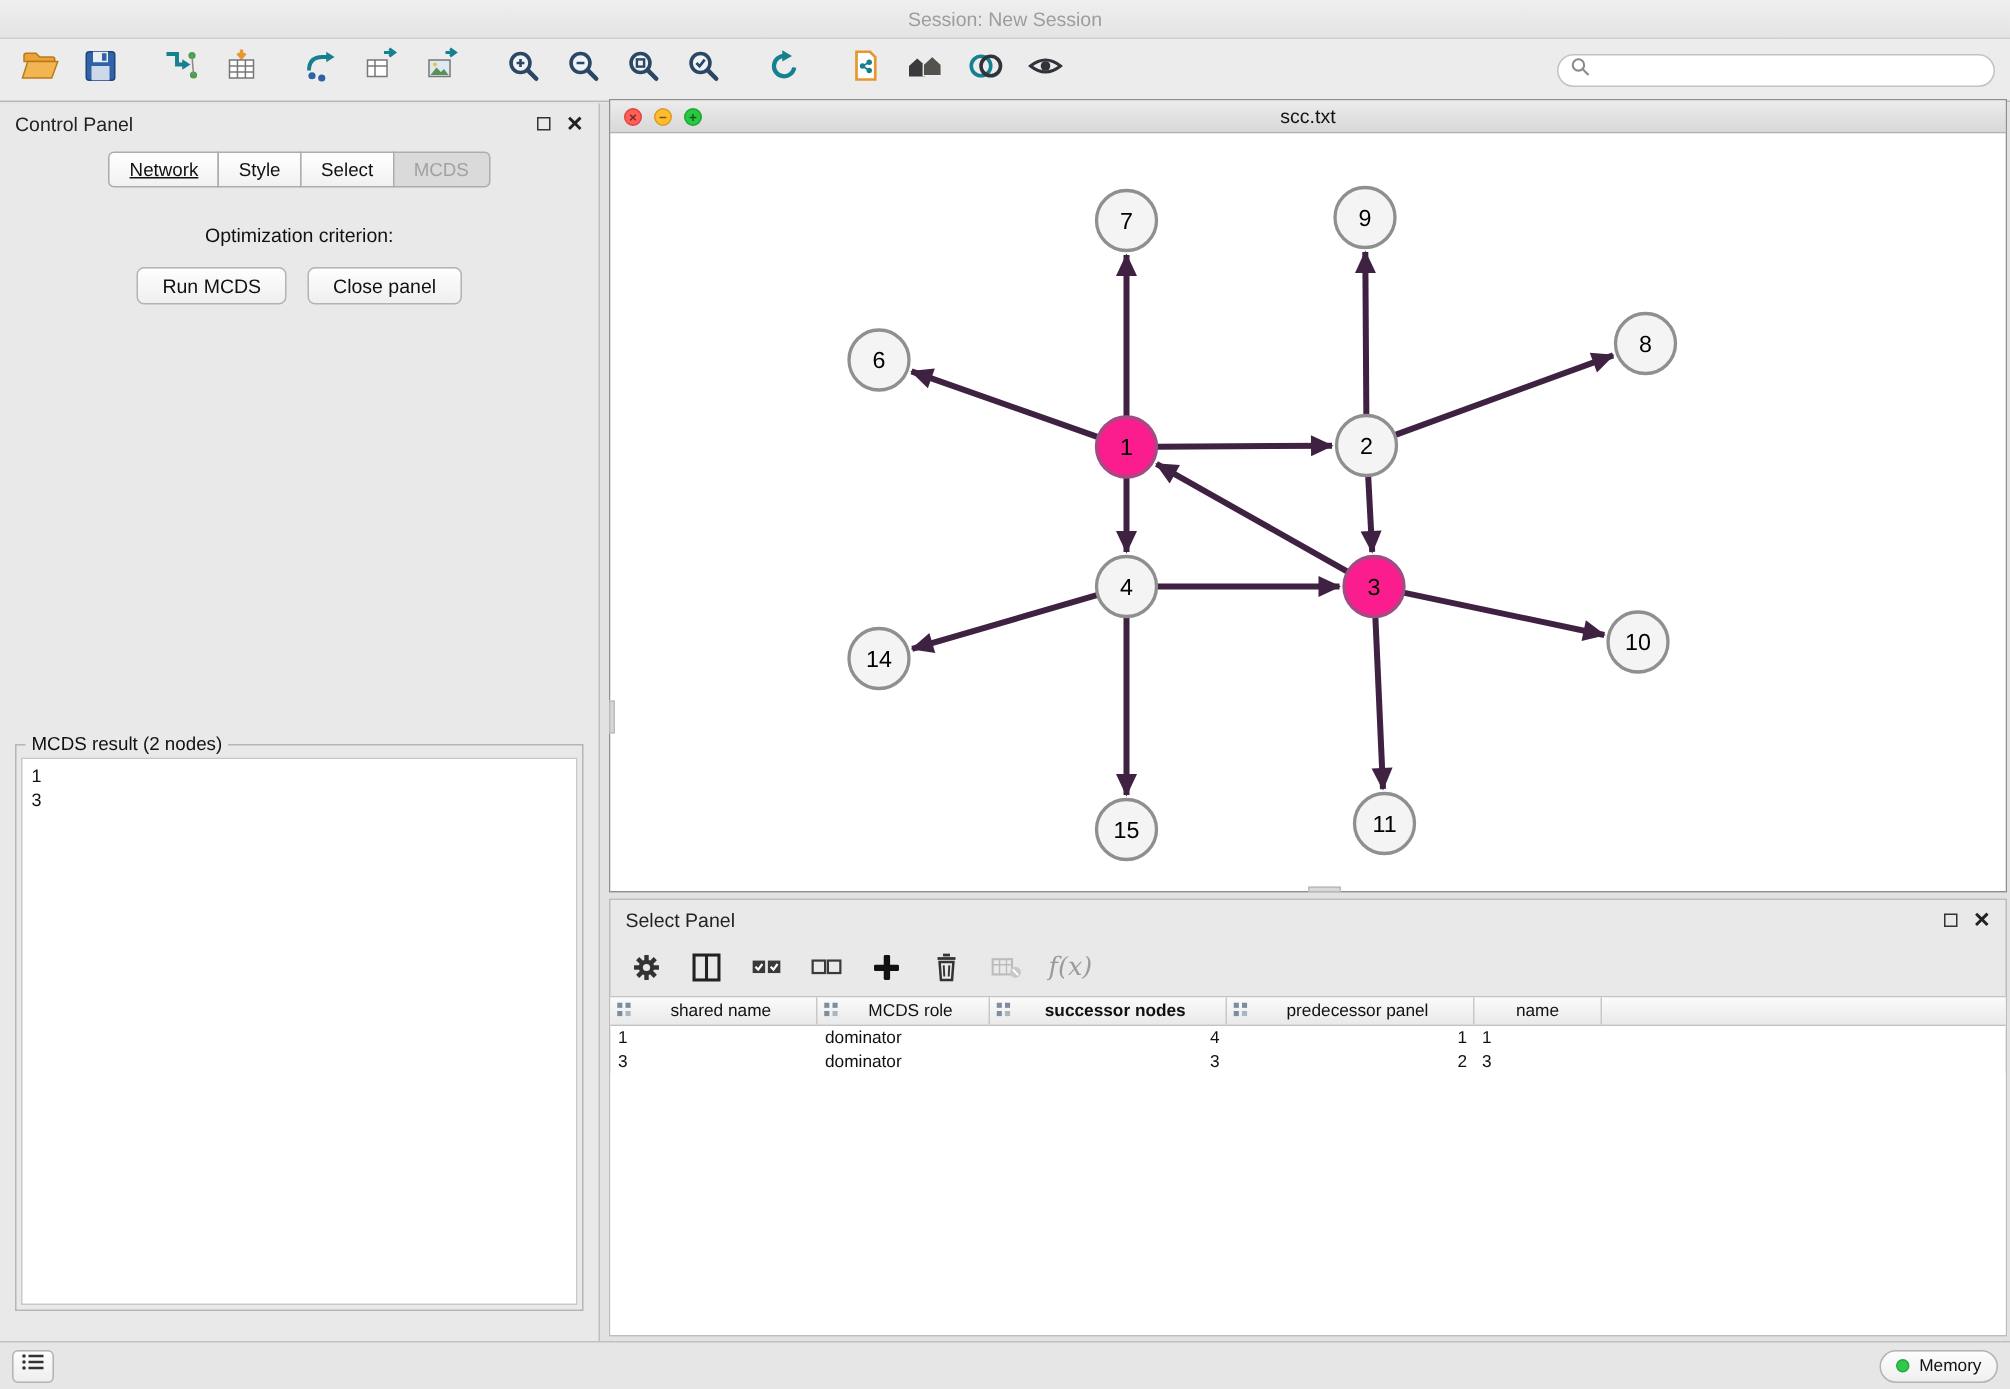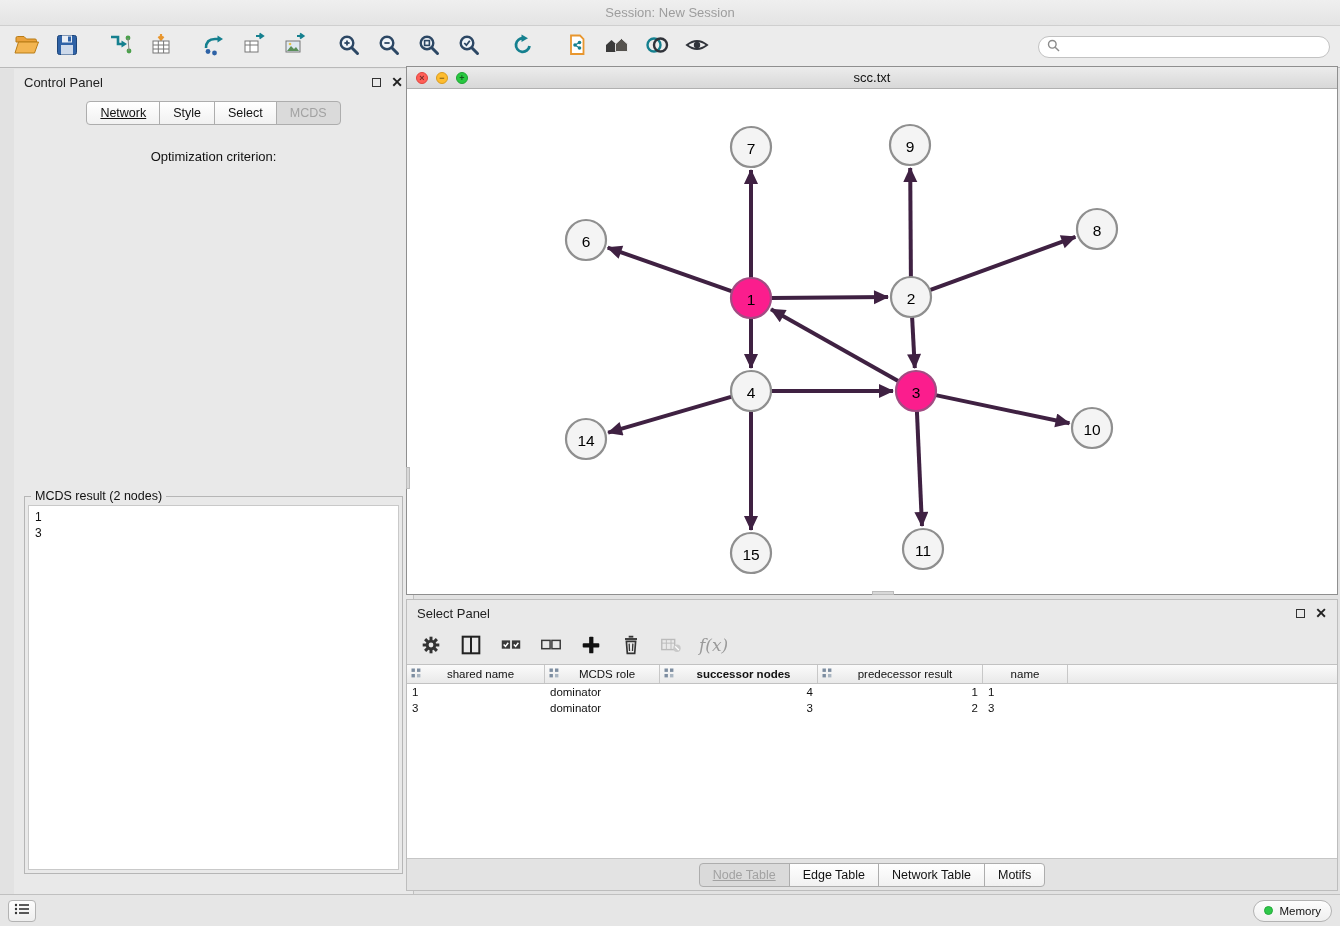--- a/index.html
+++ b/index.html
@@ -17,21 +17,21 @@
   .tb-gap { width:20px; }
   .tb-gap-s { width:6px; }
   .search-box { margin-left:auto; width:292px; height:22px; border:1px solid #c2c2c2; border-radius:12px;
                 background:#fff; display:flex; align-items:center; padding:0 8px; }
   .search-box input { flex:1; border:none; outline:none; font-size:13px; background:transparent; margin-left:5px; color:#333; }
 
   
   .main { position:absolute; top:69px; left:0; right:0; bottom:32px; background:#e2e2e2; }
 
   
-  .control-panel { position:absolute; left:14px; top:0; width:400px; bottom:0;
+  .control-panel { position:absolute; left:0; top:0; width:400px; bottom:0;
                    background:#e9e9e9; border-right:1px solid #c0c0c0; }
   .panel-header { height:26px; display:flex; align-items:center; padding:0 10px; }
   .panel-title { font-size:13px; color:#222; }
   .panel-header-btns { margin-left:auto; display:flex; align-items:center; gap:10px; }
   .float-box { width:9px; height:9px; border:1.6px solid #333; display:inline-block; }
   .close-x { font-size:14px; font-weight:bold; color:#222; line-height:1; }
 
   .cp-tabs { display:flex; justify-content:center; margin-top:6px; }
   .tab-seg { font-size:12.5px; color:#111; padding:4px 13px; border:1px solid #adadad; margin-left:-1px;
              background:linear-gradient(#ffffff,#f1f1f1); }
@@ -265,20 +265,24 @@
         <span class="close-x">✕</span>
       </span>
     </div>
     <div class="cp-tabs">
       <span class="tab-seg">Network</span>
       <span class="tab-seg">Style</span>
       <span class="tab-seg">Select</span>
       <span class="tab-seg active">MCDS</span>
     </div>
     <div class="cp-opt-label">Optimization criterion:</div>
+    <div class="cp-buttons">
+      <button class="push-btn">Run MCDS</button>
+      <button class="push-btn">Close panel</button>
+    </div>
     <div class="result-fieldset">
       <span class="result-legend">MCDS result (2 nodes)</span>
       <div class="result-area">
         <div>1</div>
         <div>3</div>
       </div>
     </div>
   </div>
 
   <div class="network-window">
@@ -438,21 +442,21 @@
               </svg></span>
           <span class="th-label">successor nodes</span>
         </div>
         <div class="th-cell" style="width:165px;">
           <span><svg width="10" height="10" viewBox="0 0 10 10">
                 <rect x="0.5" y="0.5" width="3.4" height="3.4" fill="#7d8da0"></rect>
                 <rect x="6" y="0.5" width="3.4" height="3.4" fill="#7d8da0"></rect>
                 <rect x="0.5" y="6" width="3.4" height="3.4" fill="#7d8da0"></rect>
                 <rect x="6" y="6" width="3.4" height="3.4" fill="#aab6c2"></rect>
               </svg></span>
-          <span class="th-label">predecessor result</span>
+          <span class="th-label">predecessor panel</span>
         </div>
         <div class="th-cell" style="width:85px;">
           <span class="th-label">name</span>
         </div>
         <div class="th-cell th-fill"></div>
       </div>
       <div class="tp-row">
         <span class="td" style="width:138px;">1</span>
         <span class="td" style="width:115px;">dominator</span>
         <span class="td" style="width:158px; text-align:right;">4</span>
@@ -462,28 +466,20 @@
       <div class="tp-row">
         <span class="td" style="width:138px;">3</span>
         <span class="td" style="width:115px;">dominator</span>
         <span class="td" style="width:158px; text-align:right;">3</span>
         <span class="td" style="width:165px; text-align:right;">2</span>
         <span class="td" style="width:85px;">3</span>
       </div>
       <div class="tp-body-fill"></div>
     </div>
 
-    <div class="tp-tabstrip">
-      <div style="display:flex;">
-        <span class="tab-seg active">Node Table</span>
-        <span class="tab-seg">Edge Table</span>
-        <span class="tab-seg">Network Table</span>
-        <span class="tab-seg">Motifs</span>
-      </div>
-    </div>
   </div>
 </div>
 
 <div class="statusbar">
   <div class="sb-left-btn">
     <span><svg width="16" height="14" viewBox="0 0 16 14">
       <circle cx="2" cy="3" r="1.2" fill="#333"></circle>
           <line x1="5" y1="3" x2="15" y2="3" stroke="#333" stroke-width="1.6"></line>
       <circle cx="2" cy="7" r="1.2" fill="#333"></circle>
           <line x1="5" y1="7" x2="15" y2="7" stroke="#333" stroke-width="1.6"></line>

